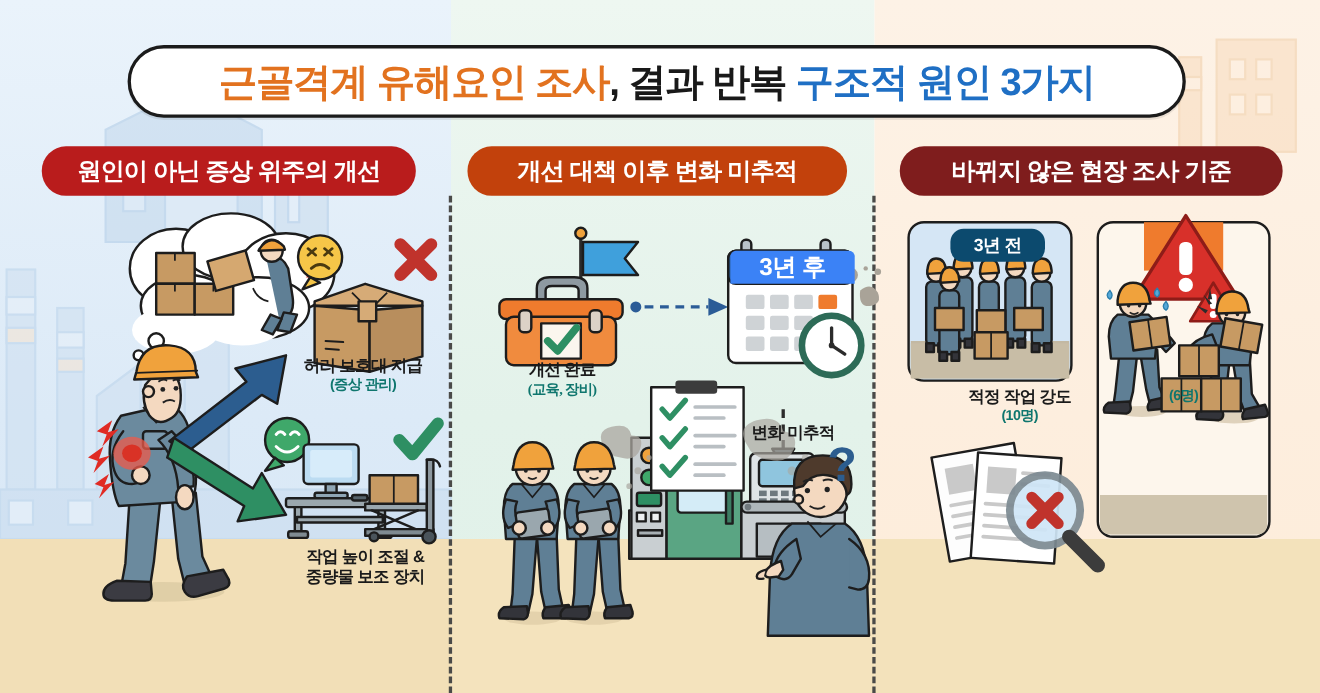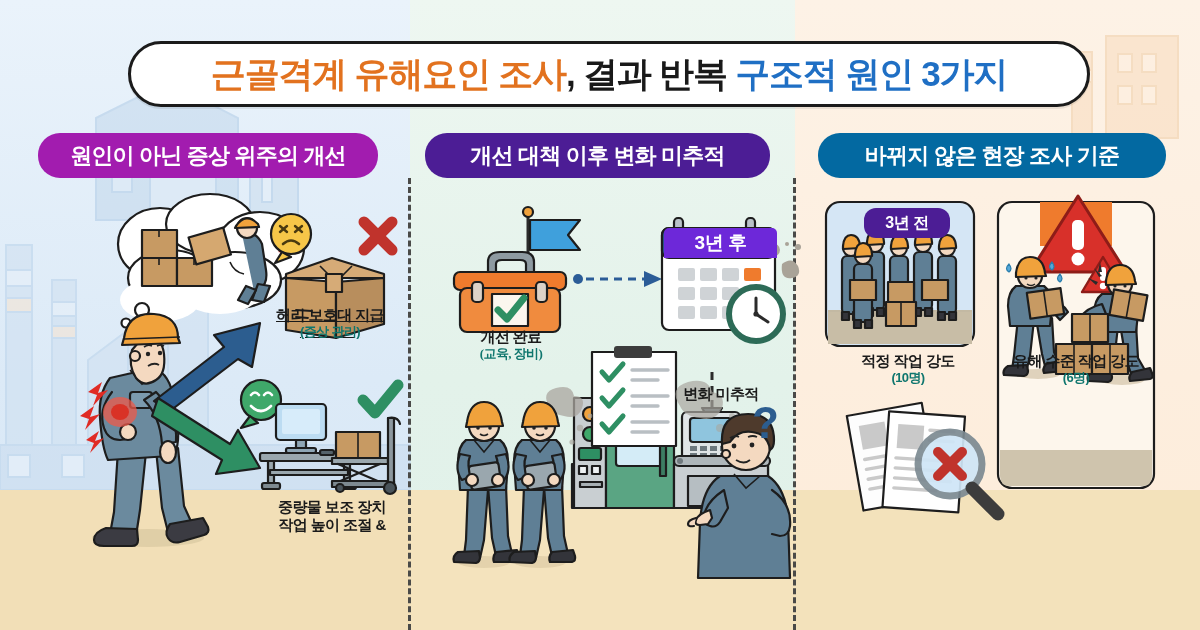--- a/index.html
+++ b/index.html
@@ -34,21 +34,21 @@
     height: 452px;
   }
   #d1 { left: 408px; }
   #d2 { left: 793px; }
 
   
   .silhouette { position: absolute; opacity: .55; }
 
   
   #titlebar {
-    position: absolute; left: 128px; top: 41px;
+    position: absolute; left: 116px; top: 41px;
     width: 962px; height: 66px;
     background: #ffffff;
     border: 3px solid #1b1b1b;
     border-radius: 33px;
     display: flex; align-items: center; justify-content: center;
     box-shadow: 0 2px 0 rgba(0,0,0,.08);
     z-index: 40;
   }
   #title {
     font-size: 35px; font-weight: 900; letter-spacing: -1.2px;
@@ -60,23 +60,23 @@
 
   
   .sec-head {
     position: absolute; top: 133px; height: 45px;
     border-radius: 22px;
     display: flex; align-items: center; justify-content: center;
     color: #fff; font-size: 22px; font-weight: 900; letter-spacing: -.8px;
     white-space: nowrap;
     z-index: 30;
   }
-  #h1 { left: 38px;  width: 340px; background: #a21caf; }
-  #h2 { left: 425px; width: 345px; background: #4c1d95; }
-  #h3 { left: 818px; width: 348px; background: #0369a1; }
+  #h1 { left: 38px;  width: 340px; background: #b91c1c; }
+  #h2 { left: 425px; width: 345px; background: #c2410c; }
+  #h3 { left: 818px; width: 348px; background: #7f1d1d; }
 
   
   .cap {
     position: absolute; text-align: center;
     color: #1a1a1a; font-weight: 800; letter-spacing: -.6px;
     line-height: 1.22; z-index: 25;
   }
   .cap .main { font-size: 15px; display: block; }
   .cap .sub  { font-size: 13px; font-weight: 700; display: block; color: #0f766e; }
 
@@ -85,25 +85,25 @@
 
   .stroke { stroke: #1d1d1d; stroke-width: 2.2; stroke-linejoin: round; stroke-linecap: round; }
   .thin   { stroke: #1d1d1d; stroke-width: 1.6; fill: none; }
 
   
   .mini-badge {
     position: absolute; display: flex; align-items: center; justify-content: center;
     color: #fff; font-size: 16px; font-weight: 900; letter-spacing: -.5px;
     border-radius: 12px; z-index: 28; white-space: nowrap;
   }
-  #badge-before { left: 864px; top: 208px; width: 86px; height: 30px; background: #4c1d95; }
+  #badge-before { left: 864px; top: 208px; width: 86px; height: 30px; background: #0c4a6e; }
 
   #cal-badge {
     position: absolute; left: 664px; top: 228px; width: 113px; height: 30px;
-    background: #6d28d9; color: #fff; font-size: 19px; font-weight: 900;
+    background: #3b82f6; color: #fff; font-size: 22px; font-weight: 900;
     display: flex; align-items: center; justify-content: center;
     border-radius: 5px 5px 0 0; letter-spacing: -.5px; z-index: 26;
   }
 </style>
 </head>
 <body>
 
 <div id="stage">
 
   <div class="panel-bg" id="p1bg"></div>
@@ -287,21 +287,21 @@
     <path d="M6 34 L6 86 L56 94 L56 38 Z" fill="#c79a63" class="stroke"></path>
     <path d="M56 38 L56 94 L104 80 L104 34 Z" fill="#b1855278" class="stroke" style="fill:#b88e5d"></path>
     <path d="M40 22 L56 38 L72 22" fill="none" class="thin"></path>
     <rect x="46" y="30" width="16" height="18" fill="#d6ab77" class="stroke"></rect>
     <g stroke="#1d1d1d" stroke-width="1.8" stroke-linecap="round">
       <line x1="16" y1="66" x2="32" y2="67"></line>
       <line x1="16" y1="73" x2="28" y2="74"></line>
     </g>
   </svg>
 
-  <div class="cap" style="left:240px;top:306px;width:180px;text-decoration:underline;">
+  <div class="cap" style="left:240px;top:324px;width:180px;">
     <span class="main">허리 보호대 지급</span>
     <span class="sub">(증상 관리)</span>
   </div>
 
   <svg class="art" style="left:238px;top:378px;" width="48" height="52">
     <circle cx="23" cy="22" r="20" fill="#3fa86a" class="stroke"></circle>
     <path d="M12 38 l-9 12 l17 -5 Z" fill="#3fa86a" class="stroke"></path>
     <g stroke="#ffffff" stroke-width="2.6" stroke-linecap="round" fill="none">
       <path d="M13 17 q4 -5 8 0"></path>
       <path d="M26 17 q4 -5 8 0"></path>
@@ -336,22 +336,22 @@
     <path d="M62 18 q10 -2 12 6" fill="none" class="stroke"></path>
     <circle cx="64" cy="88" r="6" fill="#4a545b" class="stroke"></circle>
     <circle cx="14" cy="88" r="4" fill="#4a545b" class="stroke"></circle>
   </svg>
 
   <svg class="art" style="left:356px;top:380px;" width="48" height="42">
     <path d="M7 20 L19 33 L42 5" fill="none" stroke="#2e8f63" stroke-width="11" stroke-linecap="round" stroke-linejoin="round"></path>
   </svg>
 
   <div class="cap" style="left:232px;top:498px;width:200px;">
+    <span class="main">작업 높이 조절 &amp;</span>
     <span class="main">중량물 보조 장치</span>
-    <span class="main">작업 높이 조절 &amp;</span>
   </div>
 
   <svg class="art" style="left:522px;top:200px;" width="70" height="110">
     <line x1="6" y1="14" x2="6" y2="104" stroke="#2b2b2b" stroke-width="3"></line>
     <circle cx="6" cy="12" r="5" fill="#f0a23c" class="stroke"></circle>
     <path d="M8 20 L58 20 L46 35 L58 50 L8 50 Z" fill="#3fa0dc" class="stroke"></path>
   </svg>
 
   <svg class="art" style="left:450px;top:246px;" width="120" height="92">
     <path d="M38 16 q0 -10 12 -10 l22 0 q12 0 12 10 l0 10 l-8 0 l0 -8 q0 -4 -6 -4 l-18 0 q-6 0 -6 4 l0 8 l-8 0 Z" fill="#8e9aa1" class="stroke"></path>
@@ -604,21 +604,21 @@
       <rect x="16" y="56" width="26" height="20" fill="#c79a63" class="stroke"></rect>
       <rect x="54" y="58" width="26" height="20" fill="#c79a63" class="stroke"></rect>
       <rect x="88" y="56" width="26" height="20" fill="#c79a63" class="stroke"></rect>
       <rect x="52" y="78" width="30" height="24" fill="#c79a63" class="stroke"></rect>
       <line x1="67" y1="78" x2="67" y2="102" class="thin"></line>
     </g>
   </svg>
 
   <div class="mini-badge" id="badge-before">3년 전</div>
 
-  <div class="cap" style="left:838px;top:352px;width:140px;">
+  <div class="cap" style="left:857px;top:352px;width:140px;">
     <span class="main">적정 작업 강도</span>
     <span class="sub">(10명)</span>
   </div>
 
   <svg class="art" style="left:996px;top:200px;" width="160" height="290">
     <rect x="2" y="2" width="156" height="286" rx="14" fill="#fdf6ec" class="stroke"></rect>
     <rect x="44" y="2" width="72" height="44" fill="#ef7b2d"></rect>
     <path d="M4 250 L156 250 L156 276 q0 10 -10 10 L14 286 q-10 0 -10 -10 Z" fill="#cfc4ad"></path>
   </svg>
 
@@ -687,21 +687,20 @@
       <rect x="-8" y="2" width="34" height="26" fill="#c79a63" class="stroke"></rect>
       <line x1="9" y1="2" x2="9" y2="28" class="thin"></line>
     </g>
     <g transform="rotate(10 92 14)">
       <rect x="76" y="4" width="34" height="26" fill="#c79a63" class="stroke"></rect>
       <line x1="93" y1="4" x2="93" y2="30" class="thin"></line>
     </g>
   </svg>
 
   <div class="cap" style="left:992px;top:352px;width:168px;">
-    <span class="main">유해 수준 작업 강도</span>
     <span class="sub">(6명)</span>
   </div>
 
   <svg class="art" style="left:846px;top:398px;" width="170" height="125">
     <g transform="rotate(-10 50 55)">
       <rect x="8" y="10" width="76" height="96" fill="#fdfdfd" class="stroke"></rect>
       <rect x="18" y="22" width="26" height="24" fill="#c9c9c9"></rect>
       <g stroke="#c9c9c9" stroke-width="3.4" stroke-linecap="round">
         <line x1="50" y1="26" x2="74" y2="26"></line>
           <line x1="50" y1="36" x2="74" y2="36"></line>

